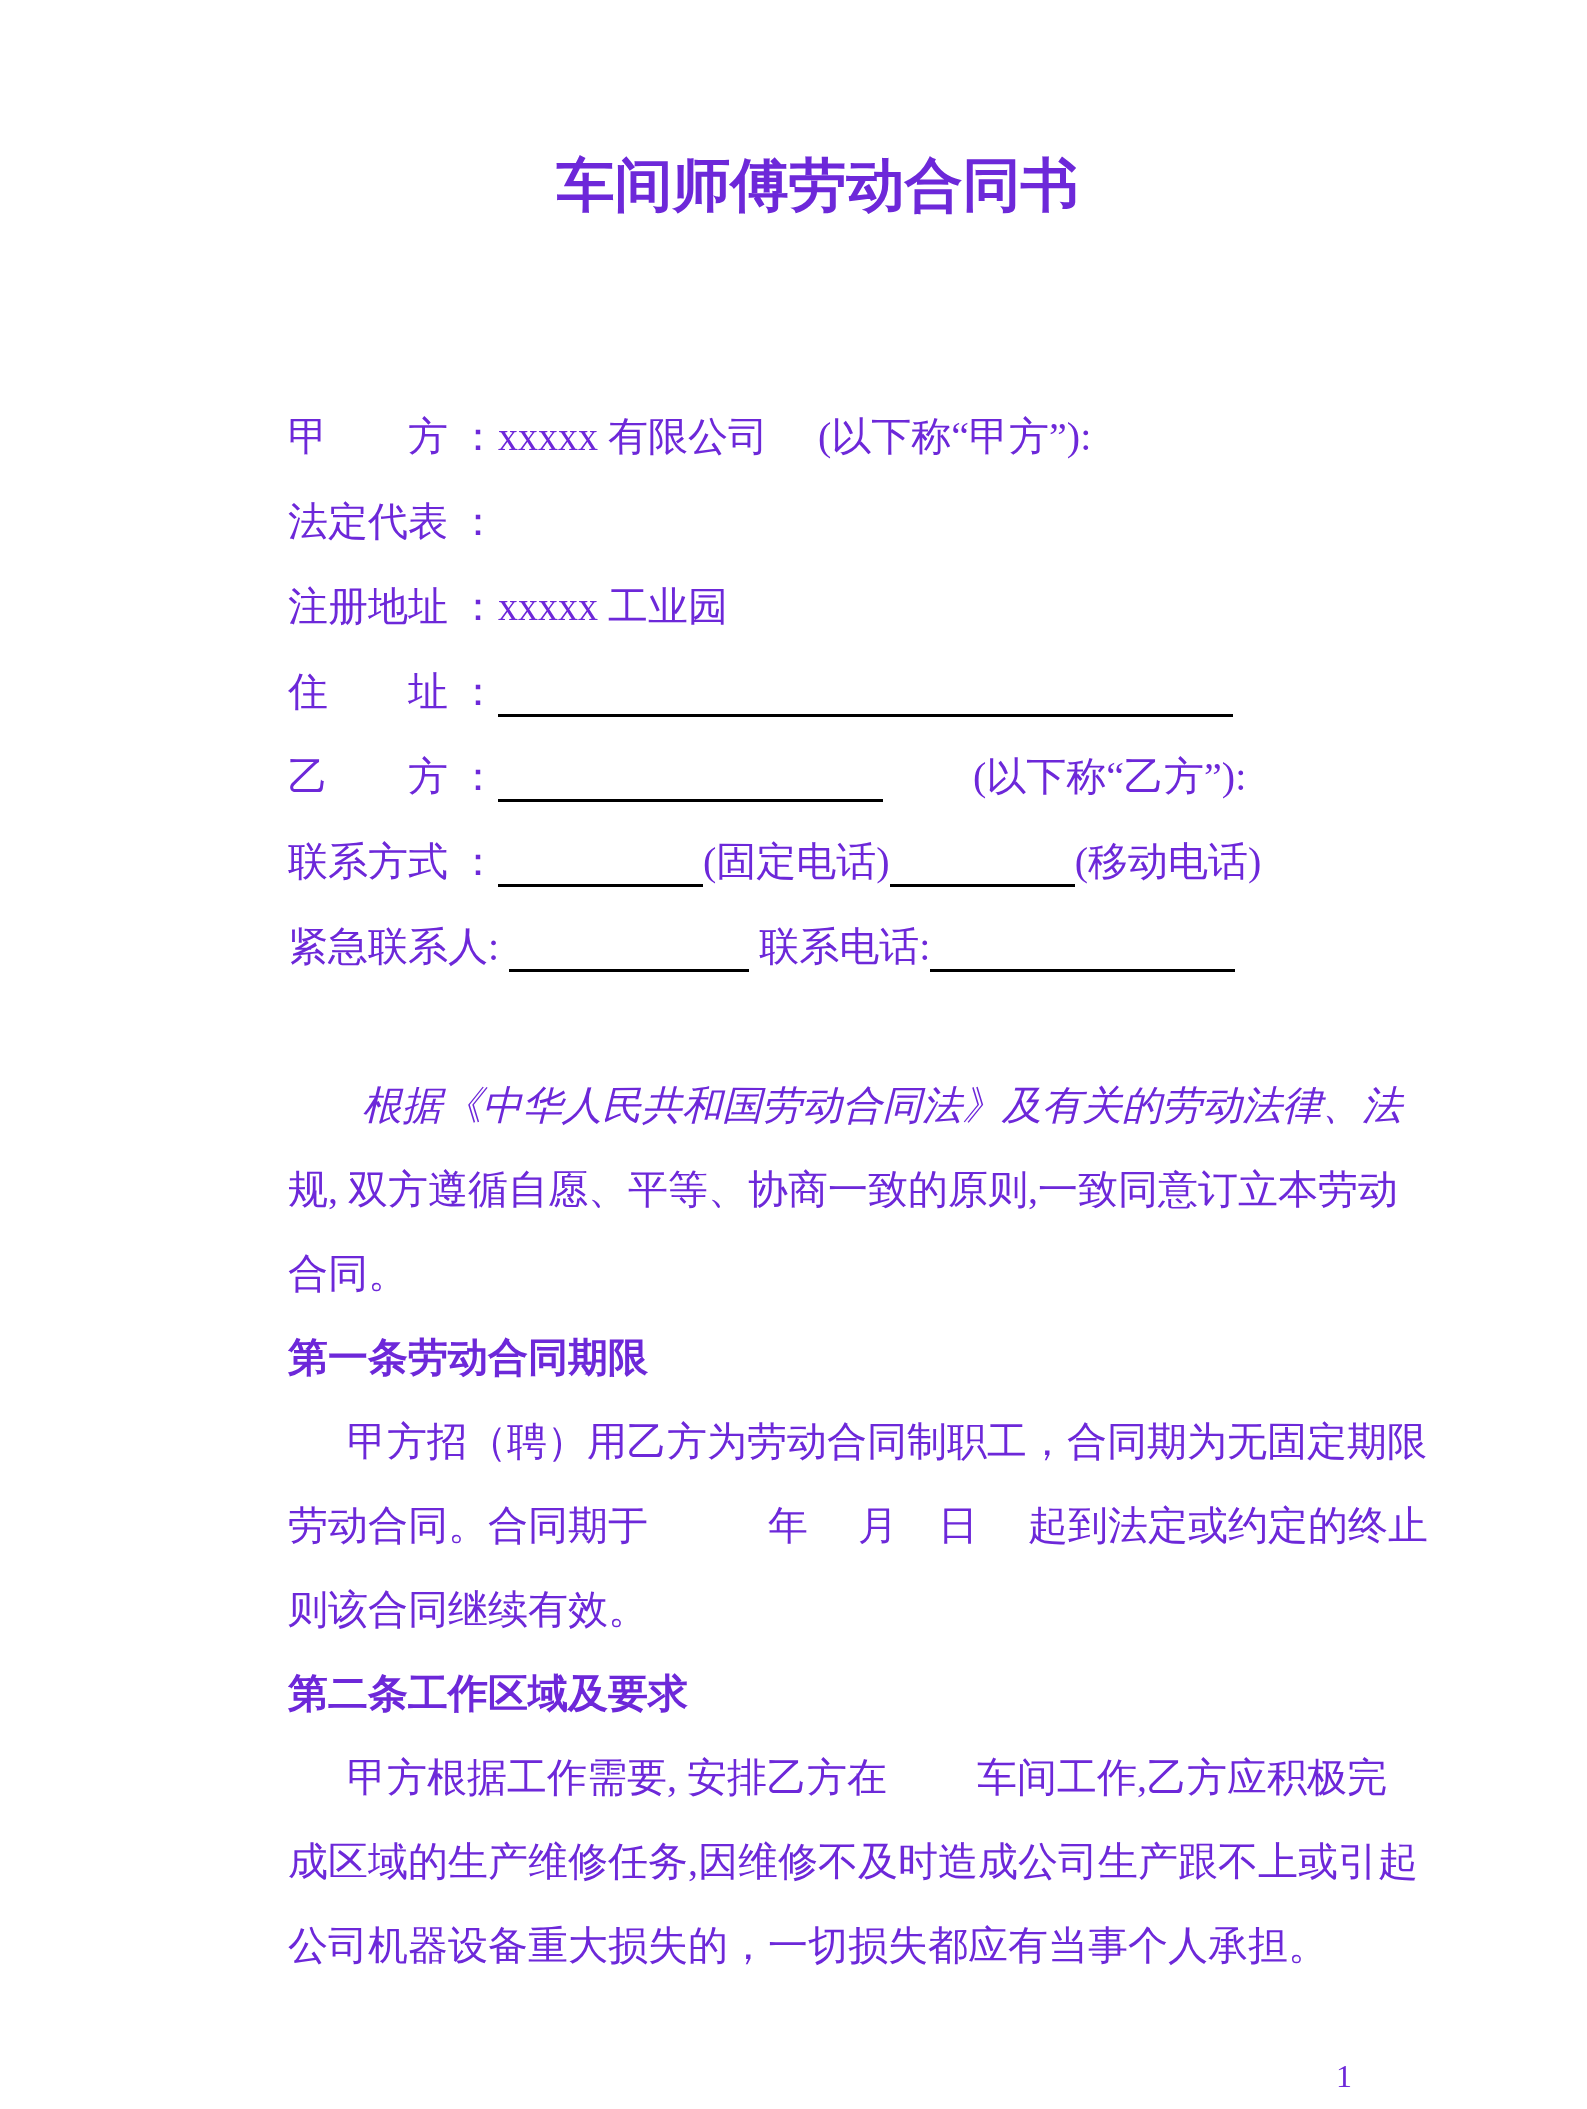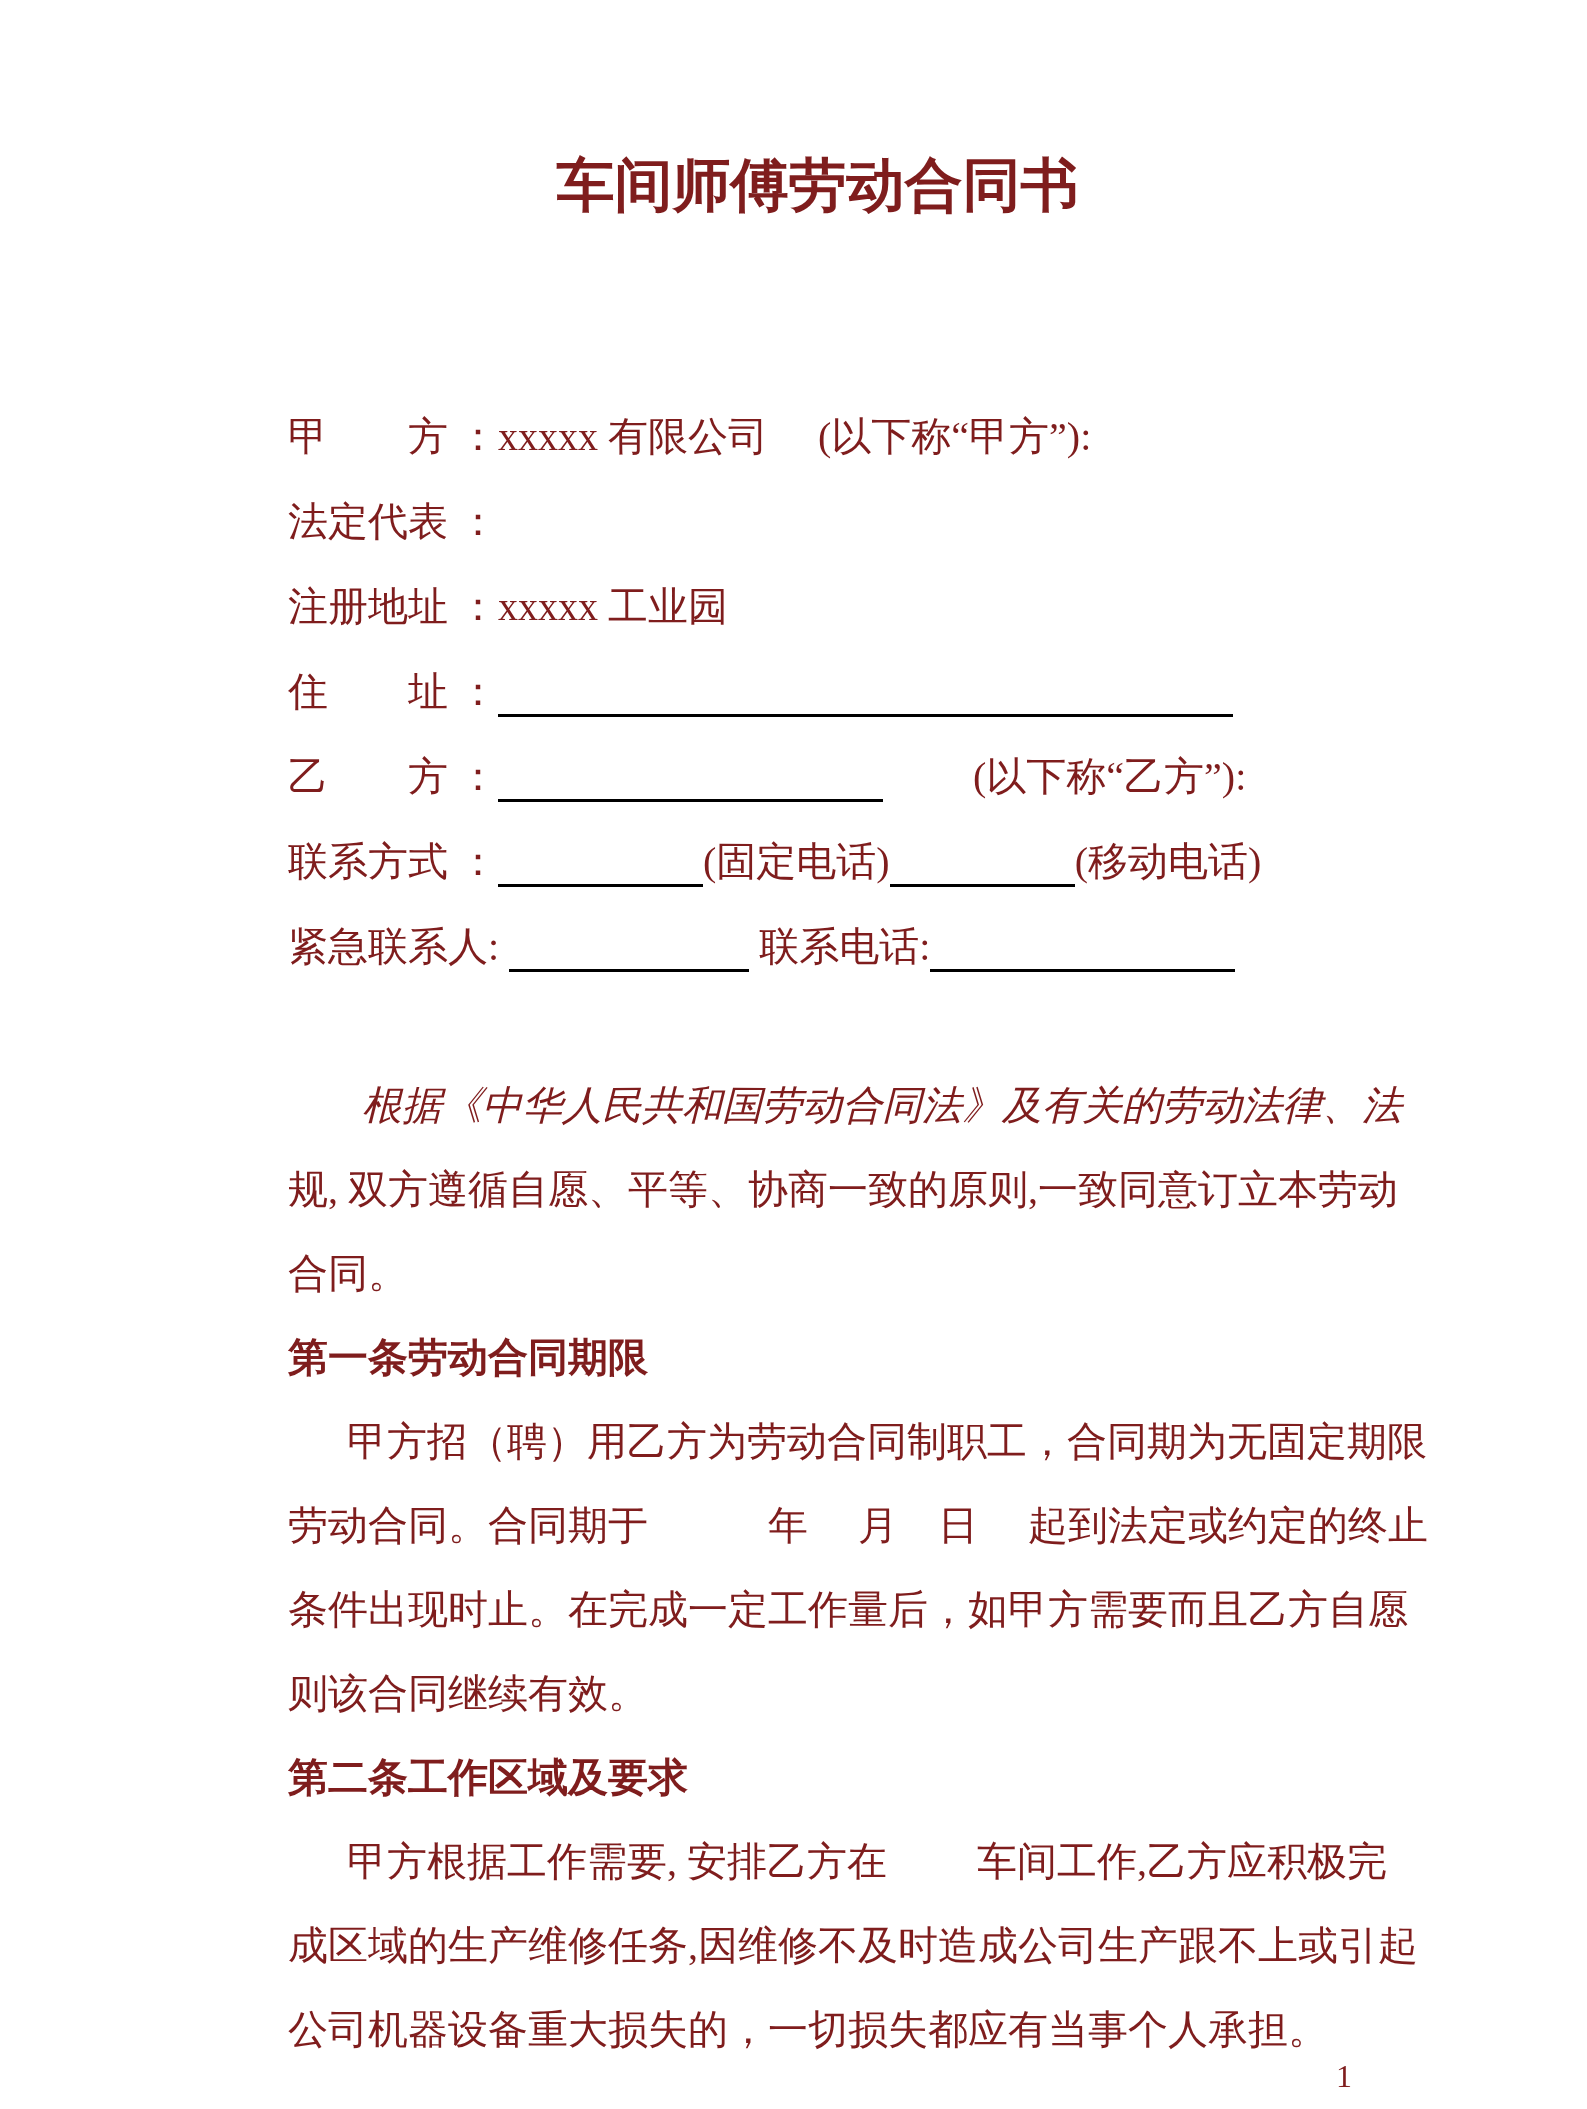--- a/index.html
+++ b/index.html
@@ -5,21 +5,21 @@
   html, body {
     margin: 0;
     padding: 0;
     background: #ffffff;
   }
   .page {
     position: relative;
     width: 1587px;
     height: 2109px;
     background: #ffffff;
-    color: #7f1d1d;
+    color: #6d28d9;
     font-family: "Liberation Serif", "DejaVu Serif", serif;
     overflow: hidden;
     box-sizing: border-box;
     padding: 150px 240px 0 288px;
   }
   .doc-title {
     font-size: 58px;
     font-weight: 700;
     line-height: 72px;
     text-align: center;
@@ -77,21 +77,20 @@
   <div class="body-block">
       <div>
         <div class="line" style="text-indent: 74px; font-style: italic;">根据《中华人民共和国劳动合同法》及有关的劳动法律、法</div>
         <div class="line">规, 双方遵循自愿、平等、协商一致的原则,一致同意订立本劳动</div>
         <div class="line">合同。</div>
       </div>
       <div class="line heading"><span>第一条</span><span class="h-text">劳动合同期限</span></div>
       <div>
         <div class="line" style="text-indent: 59px;">甲方招（聘）用乙方为劳动合同制职工，合同期为无固定期限</div>
         <div class="line">劳动合同。合同期于　　　年　 月　日　 起到法定或约定的终止</div>
-        <div class="line">条件出现时止。在完成一定工作量后，如甲方需要而且乙方自愿</div>
         <div class="line">则该合同继续有效。</div>
       </div>
       <div class="line heading"><span>第二条</span><span class="h-text">工作区域及要求</span></div>
       <div>
         <div class="line" style="text-indent: 59px;">甲方根据工作需要, 安排乙方在　　 车间工作,乙方应积极完</div>
         <div class="line">成区域的生产维修任务,因维修不及时造成公司生产跟不上或引起</div>
         <div class="line">公司机器设备重大损失的，一切损失都应有当事个人承担。</div>
       </div>
     </div>
 

